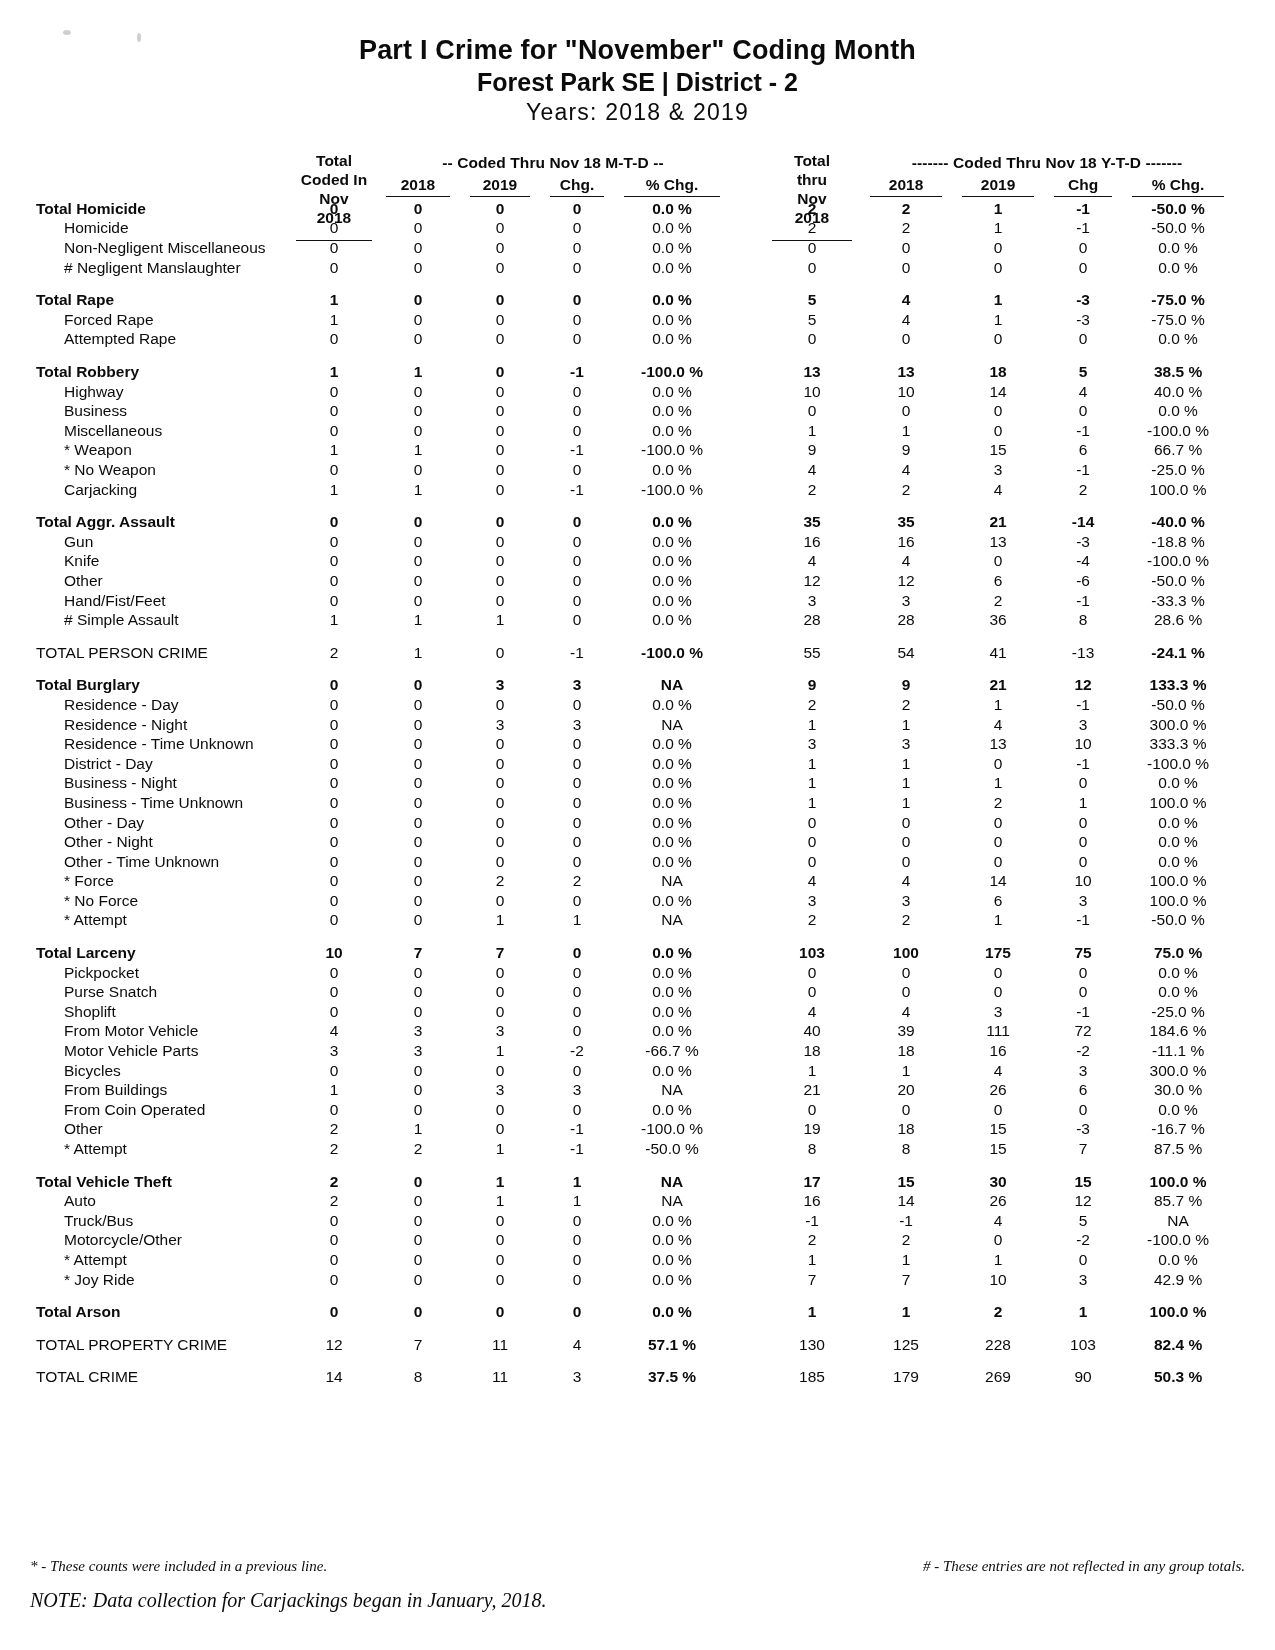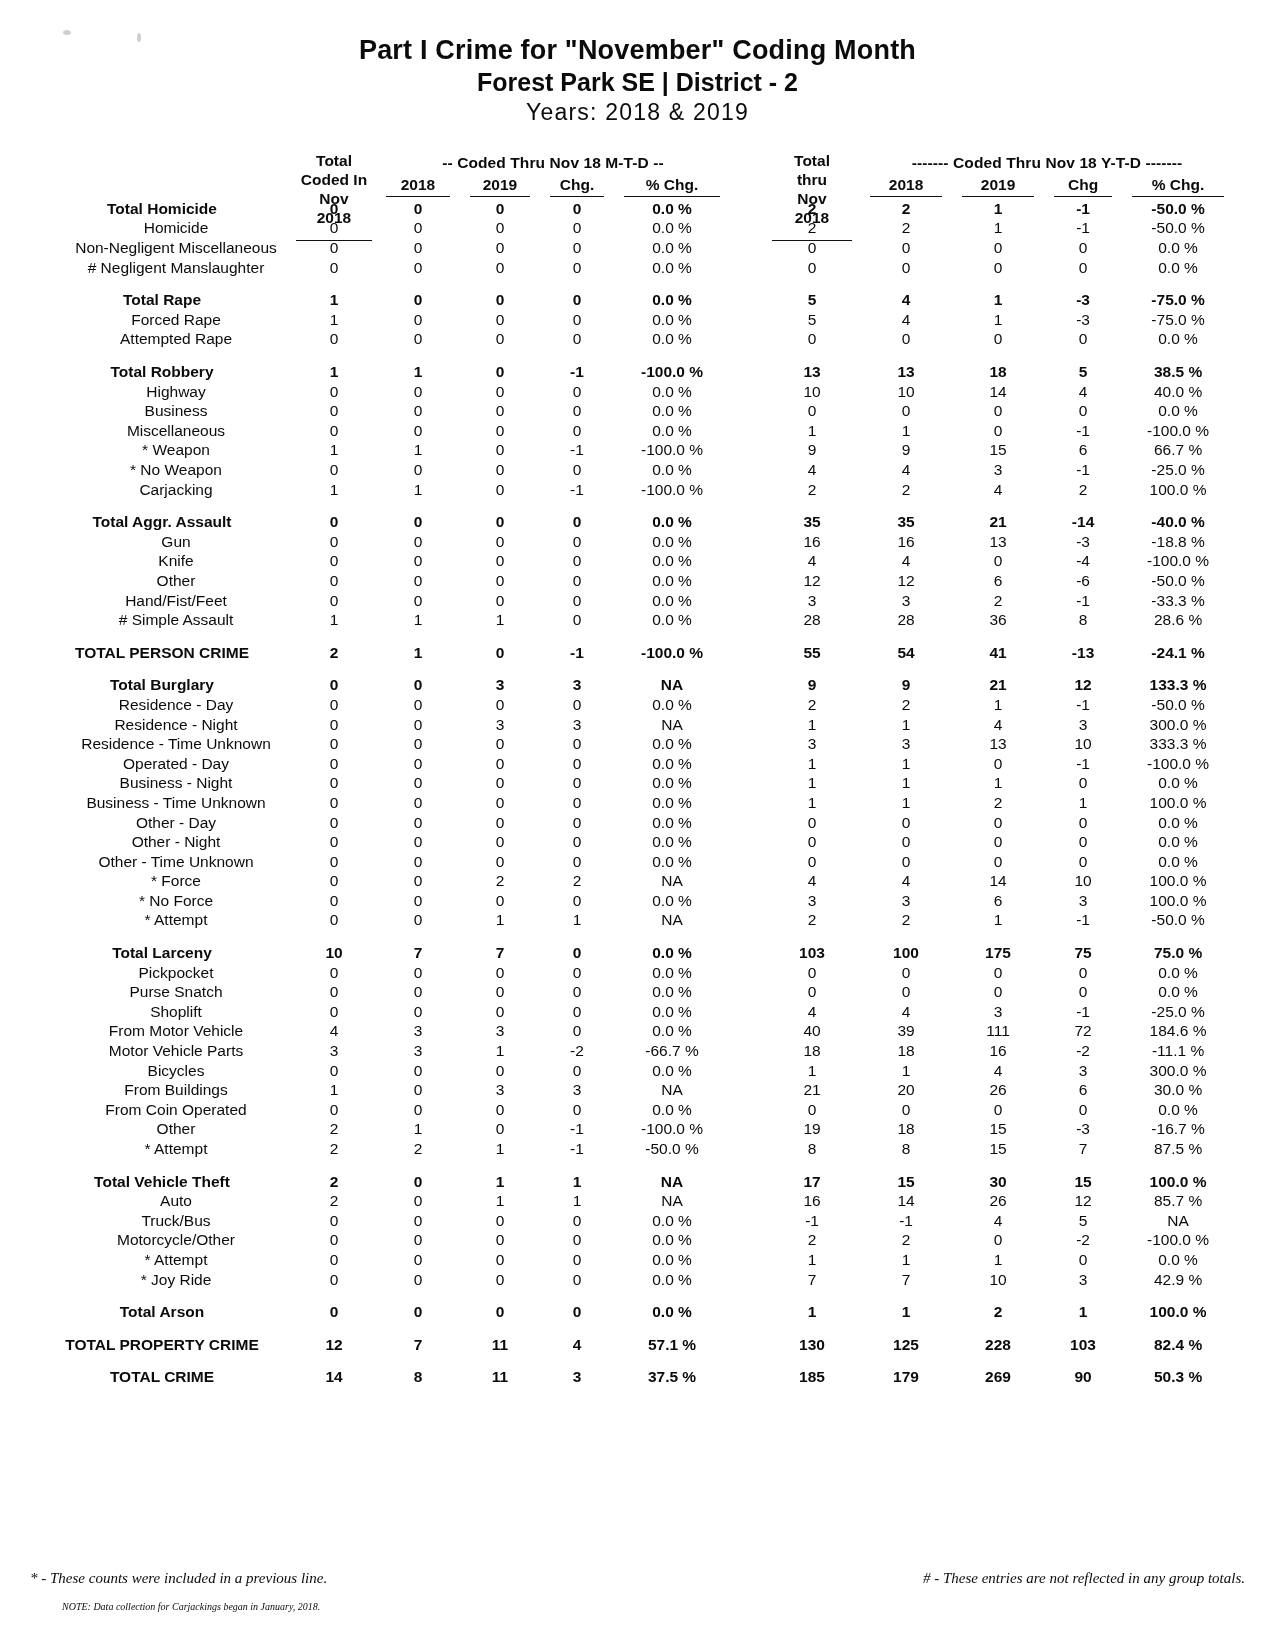--- a/index.html
+++ b/index.html
@@ -92,26 +92,26 @@
   }
   tbody td {
     font-size: 15.5px;
     padding: 0 4px;
     height: 19.6px;
     line-height: 19.6px;
     text-align: center;
     white-space: nowrap;
   }
   td.label {
-    text-align: center;
+    text-align: left;
     padding-left: 6px;
   }
   td.label.indent { padding-left: 34px; }
   tr.group td      { font-weight: bold; }
-  tr.total td      { font-weight: bold; }
+  tr.total td      { font-weight: normal; }
   tr.spacer td     { height: 13px; line-height: 13px; }
   td.gapcell       { width: 34px; }
   td.pct           { text-align: center; }
   tr.group td.pct, tr.total td.pct { font-weight: bold; }
 
   
   .footnotes {
     position: absolute;
     left: 30px;
     right: 30px;
@@ -119,21 +119,21 @@
     font-size: 15px;
     font-style: italic;
     font-family: "Liberation Serif", serif;
   }
   .fn-row {
     display: flex;
     margin-bottom: 14px;
     justify-content: space-between;
   }
   .fn-left  { width: 470px; }
-  .fn-note  { font-size: 10px; font-style: italic; font-family: "Liberation Serif", serif; margin-left: 32px; }
+  .fn-note  { font-size: 20px; font-style: italic; font-family: "Liberation Serif", serif; }
   .speck {
     position: absolute;
     background: #cfcfcf;
     border-radius: 50%;
   }
 </style>
 </head>
 <body>
 
 <div class="page">
@@ -559,21 +559,21 @@
             <td>0</td>
             <td class="pct">0.0 %</td>
             <td class="gapcell"></td>
             <td>3</td>
             <td>3</td>
             <td>13</td>
             <td>10</td>
             <td class="pct">333.3 %</td>
           </tr>
           <tr class="item">
-            <td class="label indent">Operated - Day</td>
+            <td class="label indent">District - Day</td>
             <td>0</td>
             <td>0</td>
             <td>0</td>
             <td>0</td>
             <td class="pct">0.0 %</td>
             <td class="gapcell"></td>
             <td>1</td>
             <td>1</td>
             <td>0</td>
             <td>-1</td>

